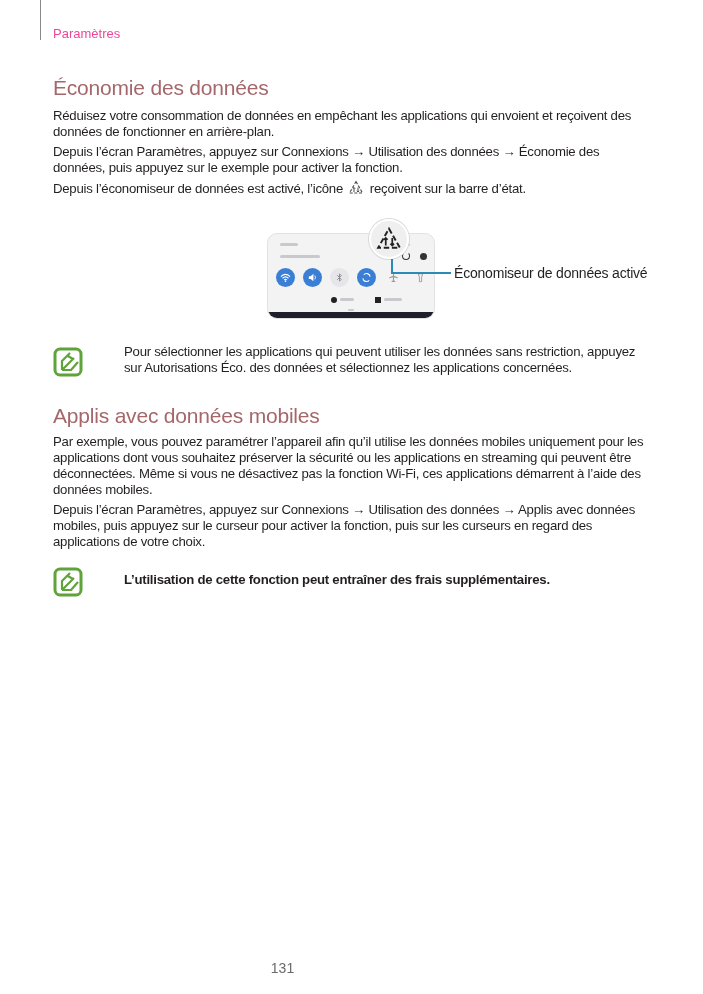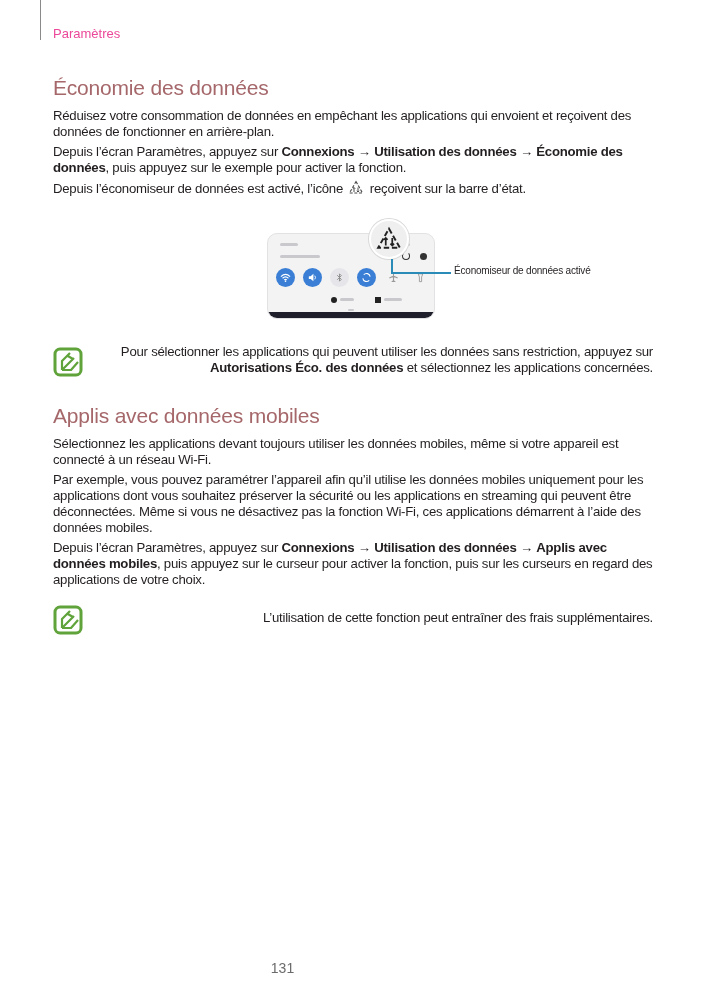--- a/index.html
+++ b/index.html
@@ -5,49 +5,49 @@
   * { box-sizing: border-box; margin: 0; padding: 0; }
   html, body { width: 703px; height: 994px; background: #ffffff; overflow: hidden; }
   body { position: relative; font-family: "Liberation Sans", sans-serif; color: #231f20; }
 
   .side-rule { position: absolute; left: 40px; top: 0; width: 1px; height: 40px; background: #8a8a8a; }
   .running-head { position: absolute; left: 53px; top: 26px; font-size: 13px; color: #ec4899; }
 
   .content { position: absolute; left: 53px; top: 74px; width: 600px; }
   h2 { font-size: 21px; font-weight: normal; color: #a5676a; letter-spacing: -0.2px; line-height: 28px; }
   p { font-size: 13.2px; line-height: 16px; letter-spacing: -0.25px; margin-top: 4px; }
-  p b { font-weight: bold; }
+  p b { font-weight: normal; }
 
   .h-first { margin-top: 0; }
   .h-second { margin-top: 22px; }
   p.after-h { margin-top: 6px; }
 
   .inline-icon { display: inline-block; width: 16px; height: 16px; vertical-align: -3px; margin: 0 2px; }
 
   .figure { position: relative; width: 600px; height: 115px; margin-top: 14px; }
   .phone { position: absolute; left: 214px; top: 22px; width: 168px; height: 86px; border-radius: 10px;
            background: #f3f3f4; overflow: hidden; border: 1px solid #e2e2e4; }
   .phone-bottom { position: absolute; left: 0; right: 0; bottom: 0; height: 6px; background: #1f1f2b; }
   .ph-line { position: absolute; height: 3px; background: #c9c9cd; border-radius: 2px; }
   .qs { position: absolute; top: 34px; width: 19px; height: 19px; border-radius: 50%; display: flex; align-items: center; justify-content: center; }
   .qs.on { background: #3a7fd5; }
   .qs.off { background: #e6e6ea; }
   .qs svg { width: 11px; height: 11px; }
   .magnifier { position: absolute; left: 316px; top: 8px; width: 40px; height: 40px; border-radius: 50%;
                background: #efefef; border: 2px solid #ffffff; box-shadow: 0 0 0 1px #d8d8d8; display:flex; align-items:center; justify-content:center; }
   .callout-v { position: absolute; left: 338px; top: 48px; width: 1.5px; height: 14px; background: #2a8ab8; }
   .callout-h { position: absolute; left: 338px; top: 61px; width: 60px; height: 1.5px; background: #2a8ab8; }
-  .callout-label { position: absolute; left: 401px; top: 54px; font-size: 10px; color: #231f20; letter-spacing: -0.2px; }
+  .callout-label { position: absolute; left: 401px; top: 54px; font-size: 14px; color: #231f20; letter-spacing: -0.2px; }
 
-  .note { position: relative; padding-left: 49px; margin-top: 18px; min-height: 36px; text-align: right; }
+  .note { position: relative; padding-left: 71px; margin-top: 18px; min-height: 36px; }
   .note .note-icon { position: absolute; left: 0; top: 3px; width: 30px; height: 30px; }
   .note p { margin-top: 0; }
 
   .note2 { margin-top: 14px; }
-  .note2 p { padding-top: 8px; }
+  .note2 p { padding-top: 8px; font-weight: bold; }
 
   .page-number { position: absolute; left: 0; width: 565px; top: 960px; text-align: center; font-size: 14px; color: #6b6b6b; }
 </style>
 </head>
 <body>
 
 <div class="side-rule"></div>
 <div class="running-head">Paramètres</div>
 
 <div class="content">
@@ -122,21 +122,20 @@
 
   <div class="note">
     <svg class="note-icon" viewBox="0 0 30 30">
       <rect x="2" y="2" width="26" height="26" rx="5" fill="none" stroke="#5fa33a" stroke-width="3"></rect>
       <path d="M9 23 L9 14 L17 6 M9 23 L18 23 L25 15 M9 23 L21 11 M14 8.5 L20 12" fill="none" stroke="#5fa33a" stroke-width="2.2" stroke-linejoin="round"></path>
     </svg>
     <p><span>Pour sélectionner les applications qui peuvent utiliser les données sans restriction, appuyez sur </span><b>Autorisations Éco. des données</b><span> et sélectionnez les applications concernées.</span></p>
   </div>
 
   <h2 class="h-second">Applis avec données mobiles</h2>
-  <p class="after-h">Sélectionnez les applications devant toujours utiliser les données mobiles, même si votre appareil est connecté à un réseau Wi-Fi.</p>
   <p>Par exemple, vous pouvez paramétrer l’appareil afin qu’il utilise les données mobiles uniquement pour les applications dont vous souhaitez préserver la sécurité ou les applications en streaming qui peuvent être déconnectées. Même si vous ne désactivez pas la fonction Wi-Fi, ces applications démarrent à l’aide des données mobiles.</p>
   <p><span>Depuis l’écran Paramètres, appuyez sur </span><b>Connexions</b><span> → </span><b>Utilisation des données</b><span> → </span><b>Applis avec données mobiles</b><span>, puis appuyez sur le curseur pour activer la fonction, puis sur les curseurs en regard des applications de votre choix.</span></p>
 
   <div class="note note2">
     <svg class="note-icon" viewBox="0 0 30 30">
       <rect x="2" y="2" width="26" height="26" rx="5" fill="none" stroke="#5fa33a" stroke-width="3"></rect>
       <path d="M9 23 L9 14 L17 6 M9 23 L18 23 L25 15 M9 23 L21 11 M14 8.5 L20 12" fill="none" stroke="#5fa33a" stroke-width="2.2" stroke-linejoin="round"></path>
     </svg>
     <p>L’utilisation de cette fonction peut entraîner des frais supplémentaires.</p>
   </div>

